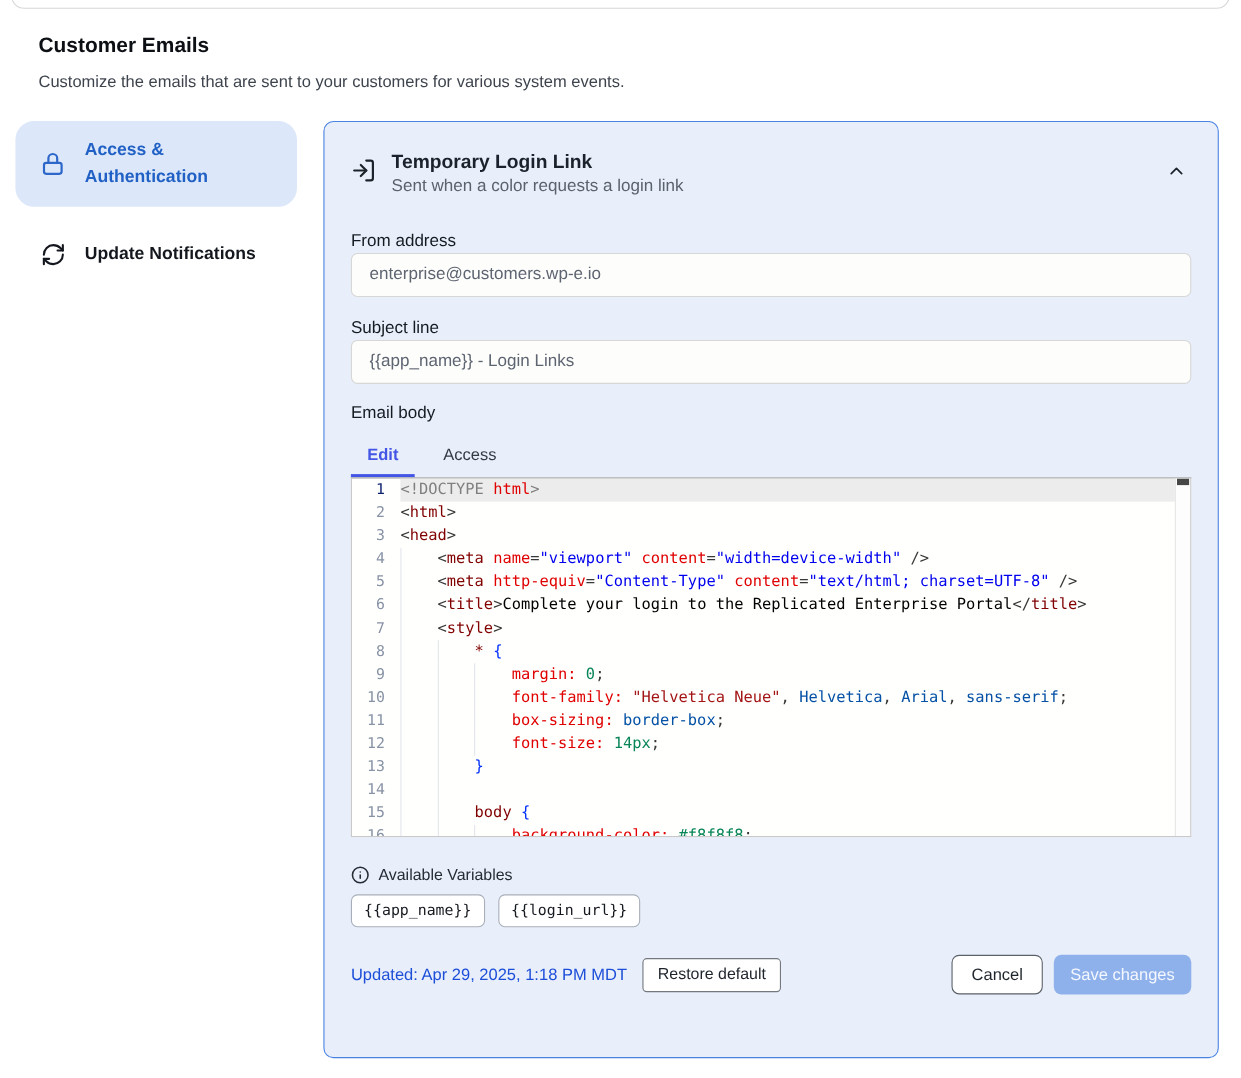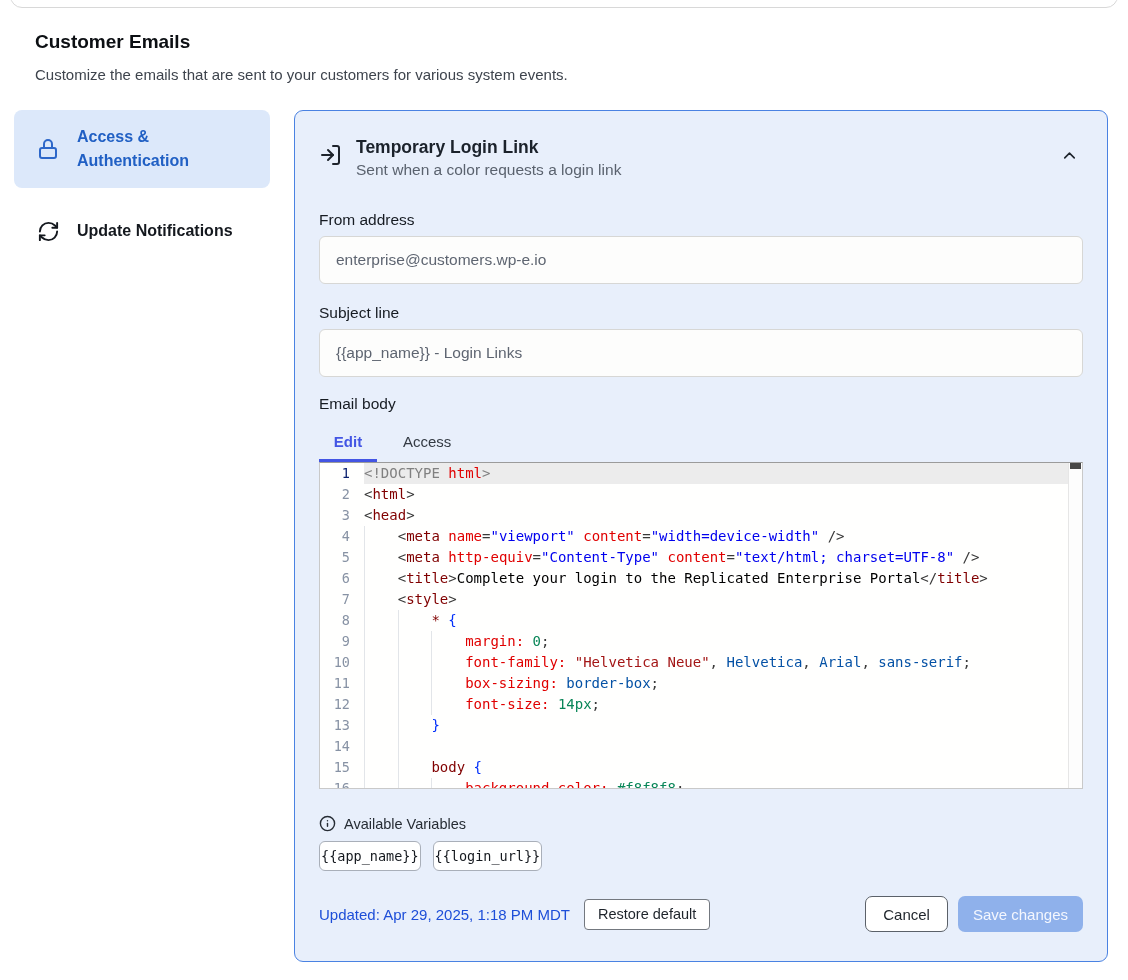--- a/index.html
+++ b/index.html
@@ -11,41 +11,41 @@
   .prev-card-edge { position:absolute; left:10px; right:10px; top:-16px; height:24px;
     border:1px solid #d8d8d8; border-radius:12px; background:#fff; }
 
   .page-title { position:absolute; left:35px; top:31px; font-size:19px; font-weight:700; color:#0c0f13; }
   .page-desc  { position:absolute; left:35px; top:66px; font-size:15px; color:#3e444d; }
 
   
   .sidebar { position:absolute; left:14px; top:110px; width:256px; }
   .side-item { display:flex; align-items:center; gap:17px; padding:14px 10px 14px 22px;
     border-radius:8px; cursor:pointer; font-size:16px; font-weight:600; }
-  .side-item.active { background:#dce8fa; color:#2160c4; min-height:78px; }
+  .side-item.active { background:#dce8fa; color:#2160c4; min-height:78px;border-radius:17px; }
   .side-item.active .lbl { line-height:24px; width:160px; }
   .side-item.plain { margin-top:17px; color:#14181e; }
   .side-icon { width:24px; height:24px; flex:0 0 24px; display:flex; align-items:center; justify-content:center; }
 
   
   .panel { position:absolute; left:294px; top:110px; width:814px; height:852px;
     background:#e8effb; border:1px solid #4a82e2; border-radius:9px; padding:24px; }
 
   .panel-header { display:flex; align-items:flex-start; gap:13px; position:relative; height:46px; }
   .hdr-icon { margin-top:8px; }
   .hdr-title { font-size:17.5px; font-weight:700; color:#1b222b; line-height:24px; }
   .hdr-sub { font-size:15.5px; color:#5a626e; line-height:22px; }
   .collapse-btn { position:absolute; right:2px; top:8px; width:24px; height:24px; border:none;
     background:transparent; cursor:pointer; display:flex; align-items:center; justify-content:center; }
 
   .field-label { font-size:15.5px; color:#161b22; }
   .lbl-from { margin-top:30px; }
   .lbl-subj { margin-top:20px; }
   .lbl-body { margin-top:18px; }
-  .text-input { display:block; width:100%; height:48px; margin-top:7px; padding:0 16px;
+  .text-input { display:block; width:100%; height:40px; margin-top:1px; padding:0 16px;
     font-family:"Liberation Sans", sans-serif; font-size:15.5px; color:#5e6571;
     background:#fdfdfc; border:1px solid #d7d7d5; border-radius:6px; outline:none; }
 
   
   .tabs { position:relative; margin-top:10px; height:39px; display:flex; }
   .tab { border:none; background:transparent; font-size:15px; cursor:pointer; height:36px;
     font-family:"Liberation Sans", sans-serif; }
   .tab.edit { width:58px; text-align:center; color:#4355e4; font-weight:700; }
   .tab.preview { margin-left:26px; color:#333a43; font-weight:400; }
   .tab-underline { position:absolute; left:0; bottom:0; width:58px; height:3px; background:#4355e4; }
@@ -65,21 +65,21 @@
   .tk-d{color:#383838;} .tk-s{color:#0000ee;} .tk-c{color:#a31515;}
   .tk-k{color:#0451a5;} .tk-n{color:#098658;} .tk-b{color:#0431fa;} .tk-x{color:#000000;}
   .vscroll { position:absolute; top:0; right:0; bottom:0; width:14px; background:#fdfdfd;
     border-left:1px solid #e6e6e6; }
   .vscroll-thumb { position:absolute; top:0; left:1px; right:1px; height:6px; background:#474747; cursor:pointer; }
 
   
   .vars-label { margin-top:26px; display:flex; align-items:center; gap:8px;
     font-size:14.5px; color:#262c34; }
   .chips { margin-top:9px; display:flex; gap:12px; }
-  .chip { height:30px; padding:0 1px; display:flex; align-items:center; background:#ffffff;
+  .chip { height:30px; padding:0 11px; display:flex; align-items:center; background:#ffffff;
     border:1px solid #a9afb9; border-radius:6px; font-family:"DejaVu Sans Mono", monospace;
     font-size:13.5px; color:#15191f; cursor:pointer; }
 
   
   .panel-footer { margin-top:25px; display:flex; align-items:center; }
   .updated { font-size:15px; color:#1d4ed8; }
   .btn { font-family:"Liberation Sans", sans-serif; cursor:pointer; }
   .btn-restore { margin-left:14px; height:31px; padding:0 13px; font-size:14.5px; color:#1e242b;
     background:#ffffff; border:1px solid #73787f; border-radius:4px; }
   .footer-spacer { flex:1; }

